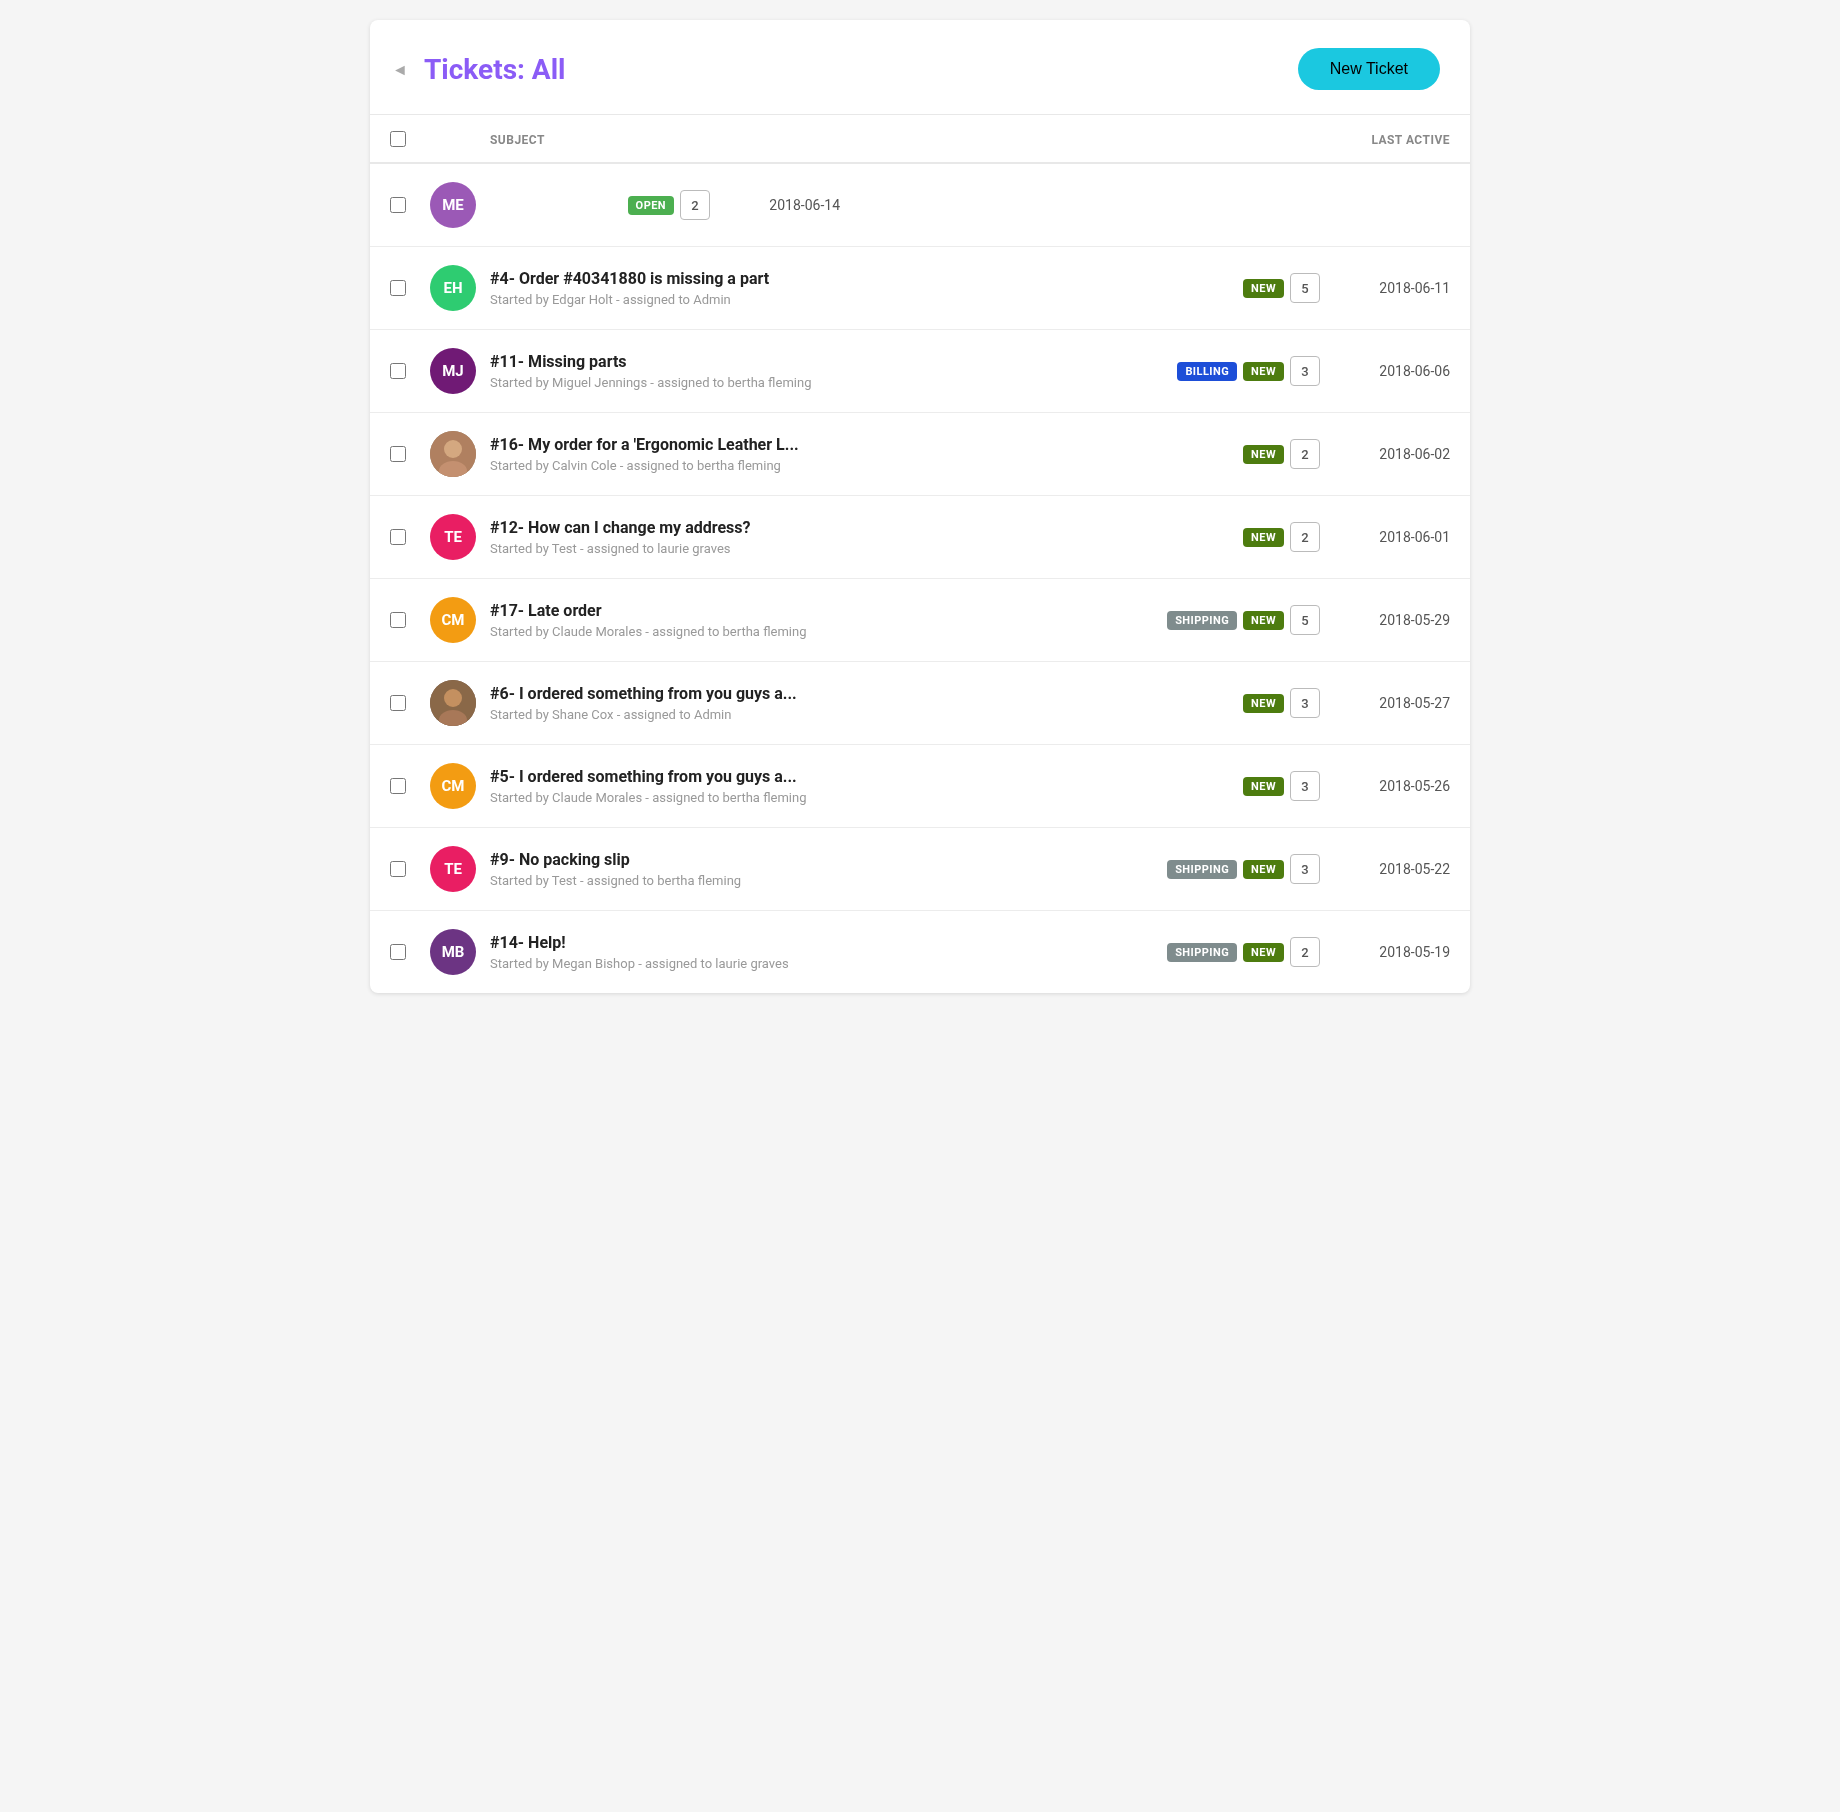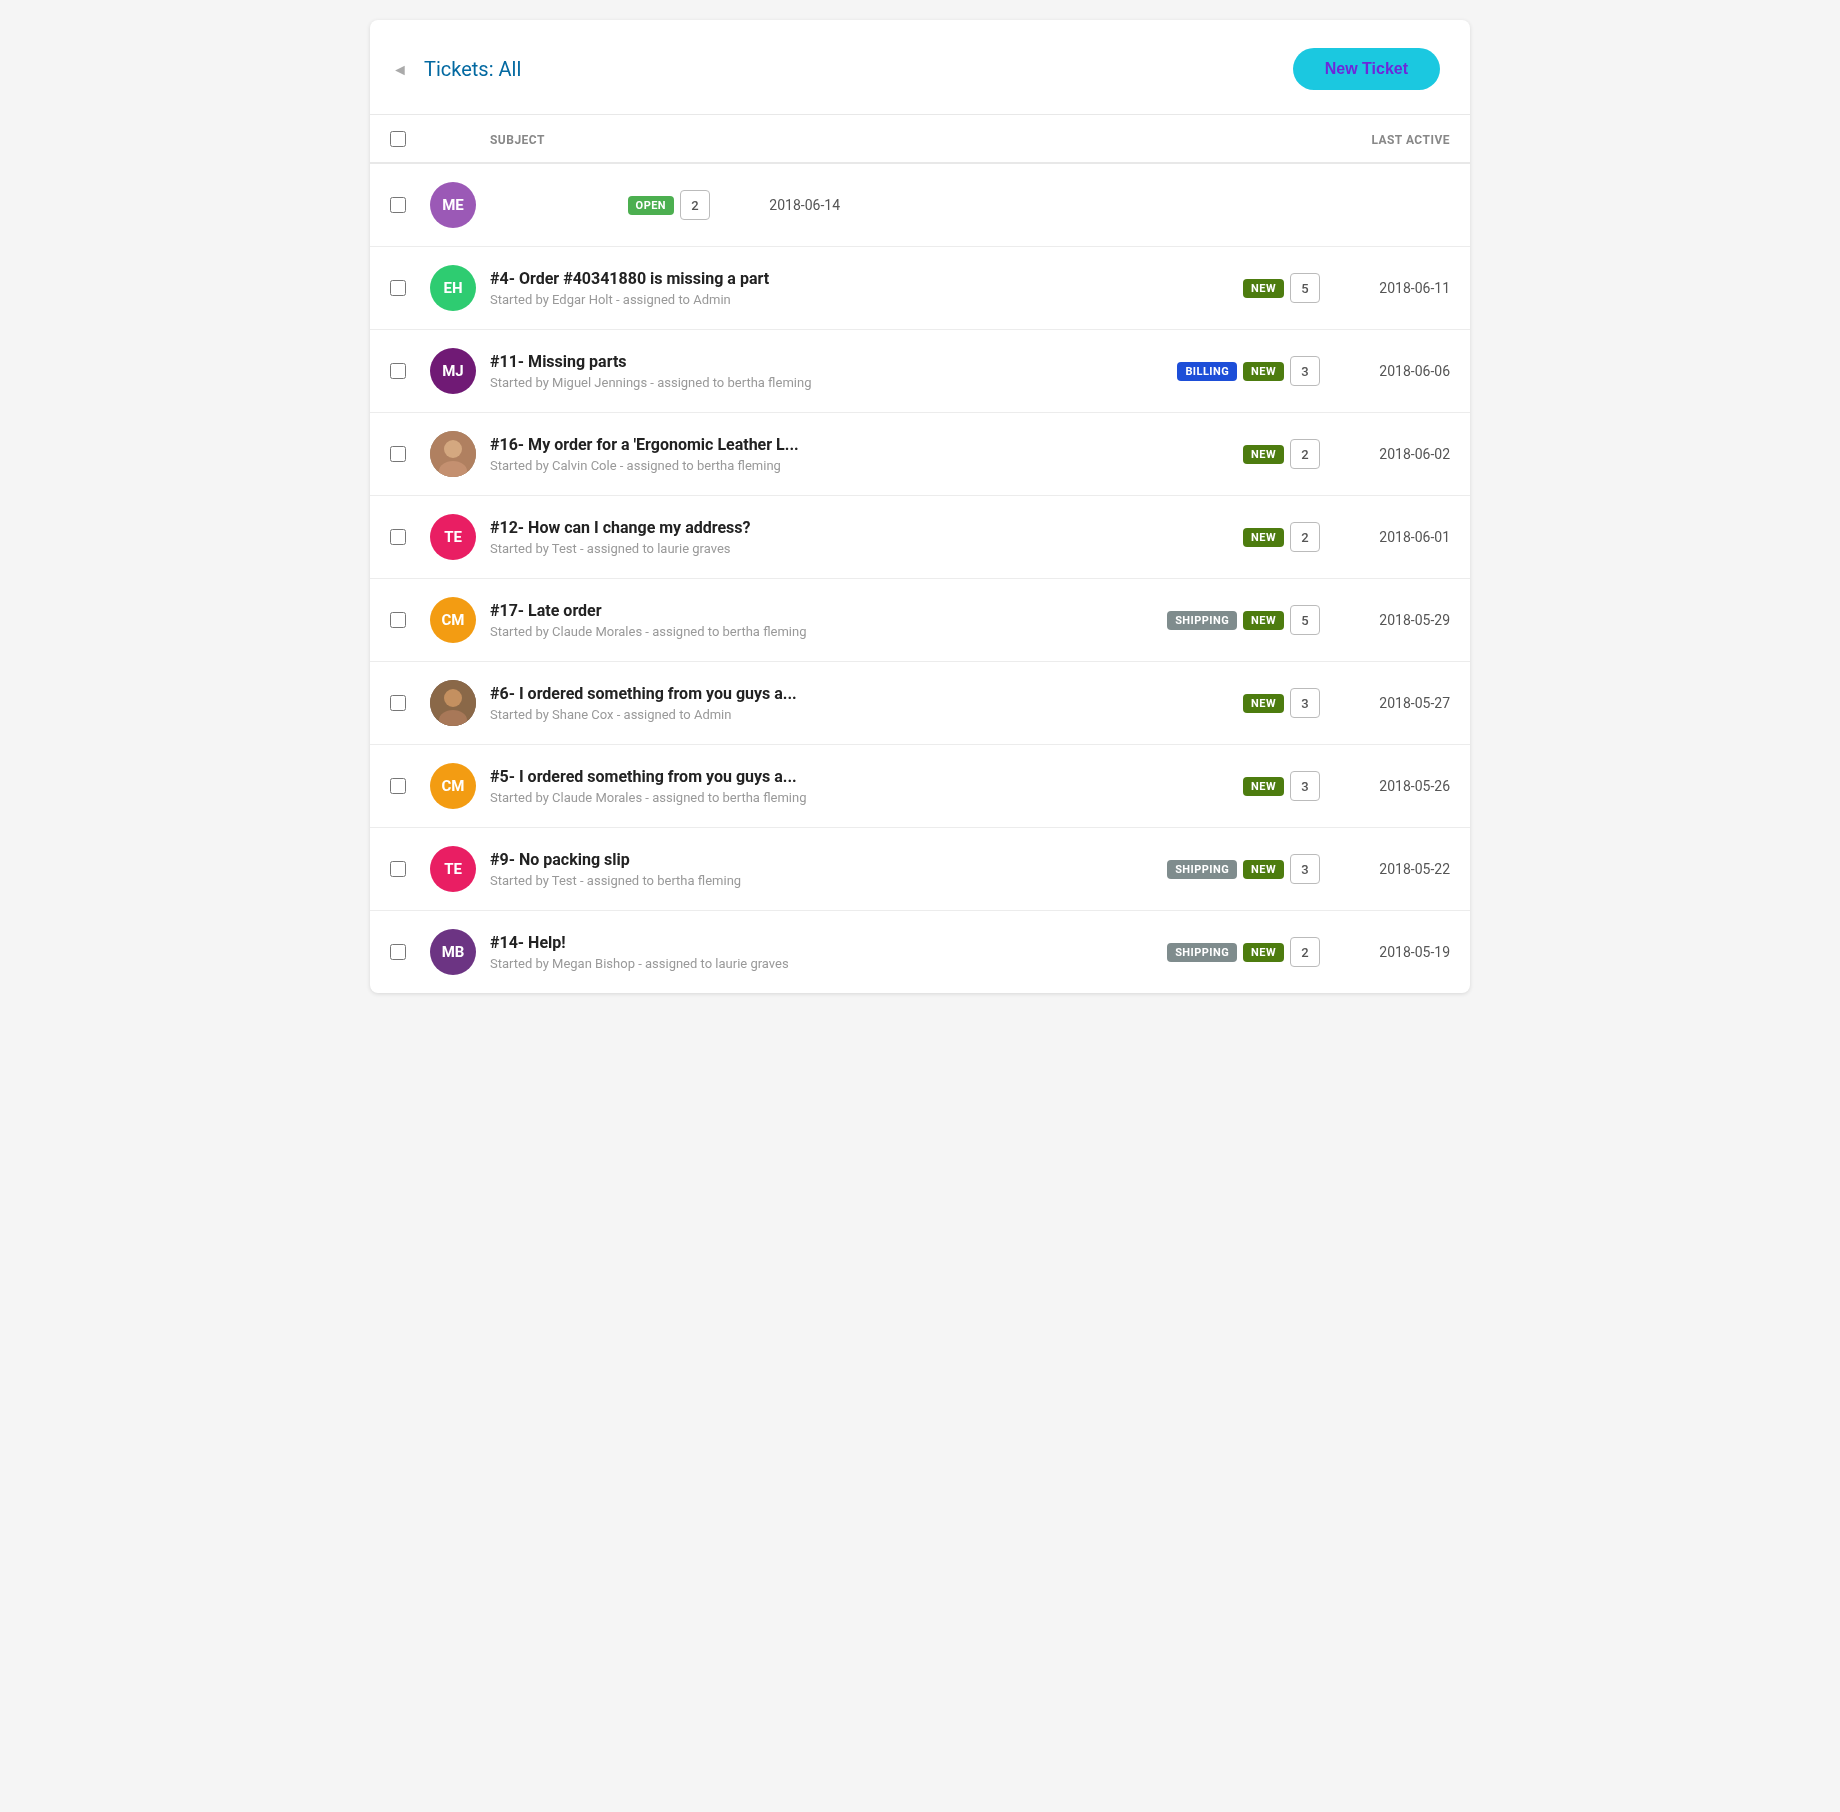--- a/index.html
+++ b/index.html
@@ -36,32 +36,32 @@
       width: 20px;
       height: 20px;
       display: flex;
       align-items: center;
       justify-content: center;
       cursor: pointer;
       color: #aaa;
       font-size: 16px;
     }
     .page-title {
-      font-size: 20px;
-      font-weight: 400;
-      color: #0369a1;
+      font-size: 28px;
+      font-weight: 700;
+      color: #8b5cf6;
     }
     .new-ticket-btn {
       background: #1bc8e0;
-      color: #6d28d9;
+      color: #000000;
       border: none;
       border-radius: 25px;
       padding: 12px 32px;
       font-size: 16px;
-      font-weight: 700;
+      font-weight: 400;
       cursor: pointer;
       white-space: nowrap;
     }
 
     .table-header {
       display: flex;
       align-items: center;
       padding: 14px 20px 14px 20px;
       border-bottom: 2px solid #e8e8e8;
     }

